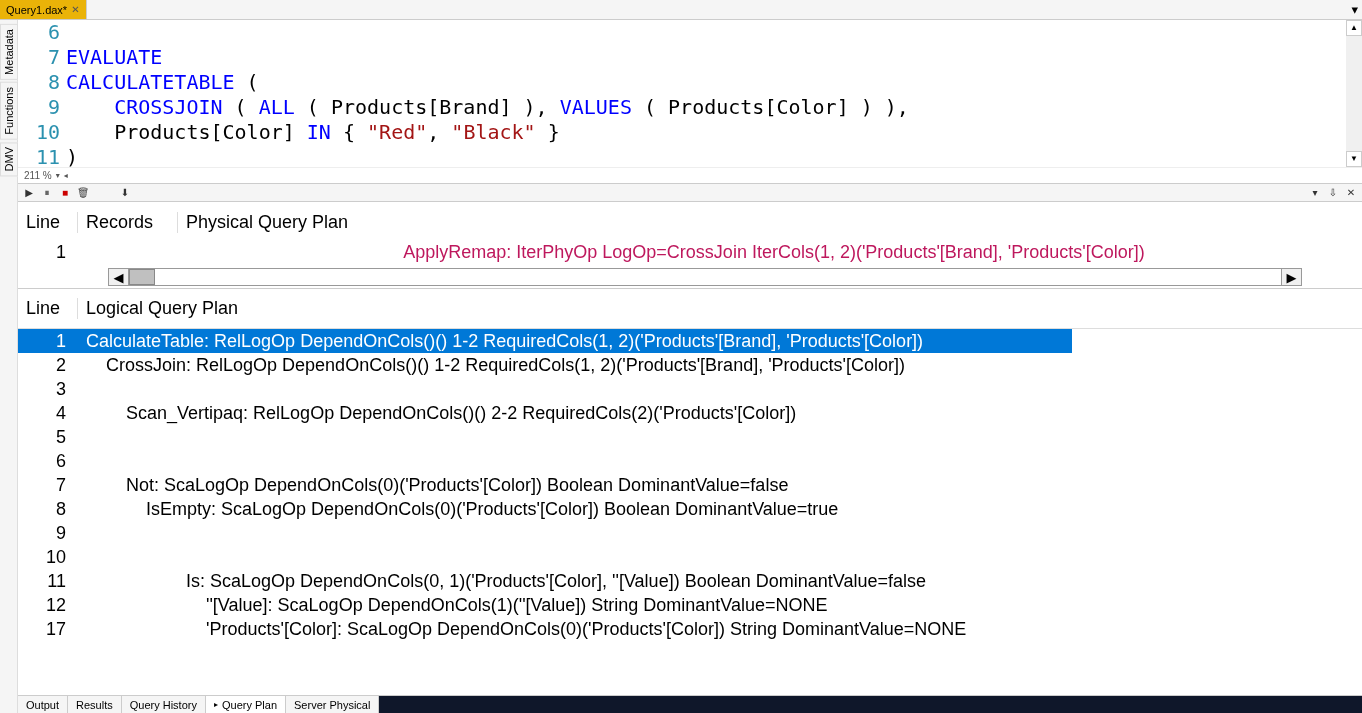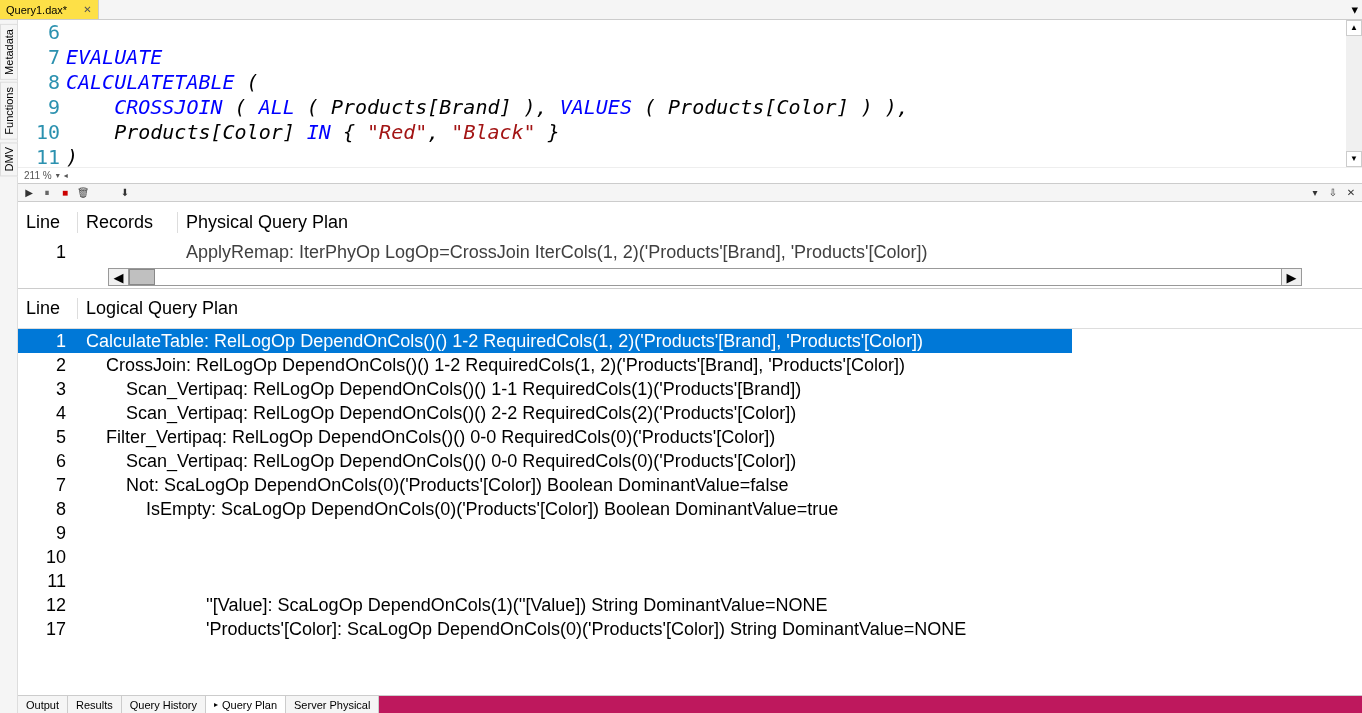--- a/index.html
+++ b/index.html
@@ -2,38 +2,38 @@
 <html><head>
 <meta charset="utf-8">
 <style>
   * { box-sizing: border-box; margin: 0; padding: 0; }
   html, body { width: 1362px; height: 713px; font-family: "Segoe UI", Arial, sans-serif; font-size: 13px; background: #fff; overflow: hidden; }
   
   .root { display: flex; flex-direction: column; width: 100%; height: 100%; }
   
   
   .tab-bar { height: 20px; background: #f5f5f5; display: flex; align-items: stretch; border-bottom: 1px solid #ccc; position: relative; }
-  .tab { display: flex; align-items: center; padding: 0 6px; background: #fde047; border-right: 1px solid #ccc; font-size: 11px; gap: 16px; }
+  .tab { display: flex; align-items: center; padding: 0 6px; background: #eab308; border-right: 1px solid #ccc; font-size: 11px; gap: 4px; }
   .tab .close { font-size: 10px; color: #555; cursor: pointer; }
   .tab-bar .right-dd { margin-left: auto; padding: 0 4px; display:flex; align-items:center; cursor:pointer; }
 
   
   .main-area { display: flex; flex: 1 1 auto; min-height: 0; }
   .side-tabs { width: 18px; background: #f5f5f5; display: flex; flex-direction: column; align-items:center; border-right:1px solid #ddd; padding-top:4px; gap:2px; }
   .side-tab { writing-mode: vertical-rl; transform: rotate(180deg); font-size: 11px; padding: 4px 2px; background:#f5f5f5; border:1px solid #ddd; cursor:pointer; }
   
   .content-col { flex: 1; display: flex; flex-direction: column; min-width:0; }
 
   
   .editor-wrap { display: flex; flex-direction: column; height: 164px; min-height: 164px; border-bottom:1px solid #ccc; }
   .editor { display: flex; flex: 1; overflow: hidden; position:relative; }
   .gutter { width: 48px; text-align: right; padding-right: 6px; font-family: Consolas, monospace; font-size: 20px; color: #2b91af; user-select:none; }
   .gutter div { height: 25px; line-height: 25px; }
   .code { flex: 1; font-family: Consolas, monospace; font-size: 20px; white-space: pre; }
-  .code div { height: 25px; line-height: 25px; font-style: italic; }
+  .code div { height: 25px; line-height: 25px; }
   .kw { color: #0000ff; }
   .fn { color: #0000ff; margin-top: 16px; }
   .str { color: #a31515; }
   .editor-vscroll { width:16px; background:#f0f0f0; display:flex; flex-direction:column; }
   .editor-vscroll .btn { height:16px; border:1px solid #ccc; background:#fff; font-size:8px; text-align:center; line-height:14px; cursor:pointer;}
   .editor-vscroll .track { flex:1; }
   .editor-status { height: 16px; font-size: 10px; color:#555; display:flex; align-items:center; padding-left:6px; border-top:1px solid #eee; gap:4px;}
 
   
   .plan-toolbar { height: 18px; background:#f5f5f5; border-bottom:1px solid #ccc; display:flex; align-items:center; padding:0 4px; gap:4px; font-size:10px; color:#333;}
@@ -42,42 +42,42 @@
 
   
   .phys-plan { display:flex; flex-direction:column; border-bottom:1px solid #ccc; }
   .plan-header { display:flex; height: 40px; align-items:center; font-size:18px; }
   .plan-header .col-line { width: 60px; padding-left: 8px; border-right:1px solid #ddd; }
   .plan-header .col-records { width: 100px; padding-left: 8px; border-right:1px solid #ddd; }
   .plan-header .col-plan { flex:1; padding-left: 8px; }
   .phys-rows { height: 24px; overflow:hidden; font-size:18px; display:flex; }
   .phys-rows .col-line { width:60px; text-align:right; padding-right:12px; }
   .phys-rows .col-records { width:100px; }
-  .phys-rows .col-plan { flex:1; padding-left:8px; white-space:nowrap; color:#404040; }
+  .phys-rows .col-plan { flex:1; padding-left:8px; white-space:nowrap; color:#be185d;text-align:center; }
   .hscroll-row { height: 22px; display:flex; align-items:center; padding: 0 60px 0 90px; }
   .hscroll { flex:1; height:18px; display:flex; border:1px solid #999; background:#fff;}
   .hscroll .arrow { width:20px; display:flex; align-items:center; justify-content:center; border-right:1px solid #999; background:#f0f0f0; cursor:pointer;}
   .hscroll .arrow.right { border-right:none; border-left:1px solid #999;}
   .hscroll .track { flex:1; position:relative; }
   .hscroll .thumb { position:absolute; left:0; top:0; bottom:0; width:26px; background:#c0c0c0; border:1px solid #888;}
 
   
   .logical-plan { flex:1; display:flex; flex-direction:column; overflow:hidden; }
   .log-header { display:flex; height:40px; align-items:center; font-size:18px; border-bottom:1px solid #ddd; }
   .log-header .col-line { width:60px; padding-left:8px; border-right:1px solid #ddd; }
   .log-header .col-plan { flex:1; padding-left:8px; }
   .log-rows { flex:1; overflow:auto; font-size:18px; }
   .log-row { display:flex; height:24px; align-items:center; white-space:nowrap; }
   .log-row .col-line { width:60px; text-align:right; padding-right:12px; }
   .log-row .col-body { flex:1; padding-left:8px; overflow:hidden; }
   .log-row.sel { background:#0078d7; color:#fff; }
   .log-row .indent { display:inline-block; }
 
   
-  .bottom-tabs { height:18px; border-top:1px solid #ccc; display:flex; align-items:stretch; font-size:11px; background:#be185d;}
+  .bottom-tabs { height:18px; border-top:1px solid #ccc; display:flex; align-items:stretch; font-size:11px; background:#0f172a;}
   .bottom-tab { padding:0 8px; border-right:1px solid #ccc; display:flex; align-items:center; cursor:pointer; background:#f5f5f5;}
   .bottom-tab.active { background:#fff; }
   .bottom-tab .arrow { font-size:8px; margin-right:4px; }
 </style>
 </head>
 <body>
 
 <div class="root">
 
   <div class="tab-bar">
@@ -168,50 +168,48 @@
               <div class="col-line">1</div>
               <div class="col-body"><span class="indent" style="width: 0px;"></span><span>CalculateTable: RelLogOp DependOnCols()() 1-2 RequiredCols(1, 2)('Products'[Brand], 'Products'[Color])</span></div>
               <div style="width: 0px;"></div>
             </div>
             <div class="log-row">
               <div class="col-line">2</div>
               <div class="col-body"><span class="indent" style="width: 20px;"></span><span>CrossJoin: RelLogOp DependOnCols()() 1-2 RequiredCols(1, 2)('Products'[Brand], 'Products'[Color])</span></div>
             </div>
             <div class="log-row">
               <div class="col-line">3</div>
-              <div class="col-body"><span class="indent" style="width: 40px;"></span><span>Scan_Vertipaq: RelLogOp DependOnCols()() 1-1 RequiredCols(1)('Products'[Brand])</span></div>
             </div>
             <div class="log-row">
               <div class="col-line">4</div>
               <div class="col-body"><span class="indent" style="width: 40px;"></span><span>Scan_Vertipaq: RelLogOp DependOnCols()() 2-2 RequiredCols(2)('Products'[Color])</span></div>
             </div>
             <div class="log-row">
               <div class="col-line">5</div>
-              <div class="col-body"><span class="indent" style="width: 20px;"></span><span>Filter_Vertipaq: RelLogOp DependOnCols()() 0-0 RequiredCols(0)('Products'[Color])</span></div>
             </div>
             <div class="log-row">
               <div class="col-line">6</div>
-              <div class="col-body"><span class="indent" style="width: 40px;"></span><span>Scan_Vertipaq: RelLogOp DependOnCols()() 0-0 RequiredCols(0)('Products'[Color])</span></div>
             </div>
             <div class="log-row">
               <div class="col-line">7</div>
               <div class="col-body"><span class="indent" style="width: 40px;"></span><span>Not: ScaLogOp DependOnCols(0)('Products'[Color]) Boolean DominantValue=false</span></div>
             </div>
             <div class="log-row">
               <div class="col-line">8</div>
               <div class="col-body"><span class="indent" style="width: 60px;"></span><span>IsEmpty: ScaLogOp DependOnCols(0)('Products'[Color]) Boolean DominantValue=true</span></div>
             </div>
             <div class="log-row">
               <div class="col-line">9</div>
             </div>
             <div class="log-row">
               <div class="col-line">10</div>
             </div>
             <div class="log-row">
               <div class="col-line">11</div>
+              <div class="col-body"><span class="indent" style="width: 100px;"></span><span>Is: ScaLogOp DependOnCols(0, 1)('Products'[Color], ''[Value]) Boolean DominantValue=false</span></div>
             </div>
             <div class="log-row">
               <div class="col-line">12</div>
               <div class="col-body"><span class="indent" style="width: 120px;"></span><span>''[Value]: ScaLogOp DependOnCols(1)(''[Value]) String DominantValue=NONE</span></div>
             </div>
             <div class="log-row">
               <div class="col-line">17</div>
               <div class="col-body"><span class="indent" style="width: 120px;"></span><span>'Products'[Color]: ScaLogOp DependOnCols(0)('Products'[Color]) String DominantValue=NONE</span></div>
             </div>
           </div>

